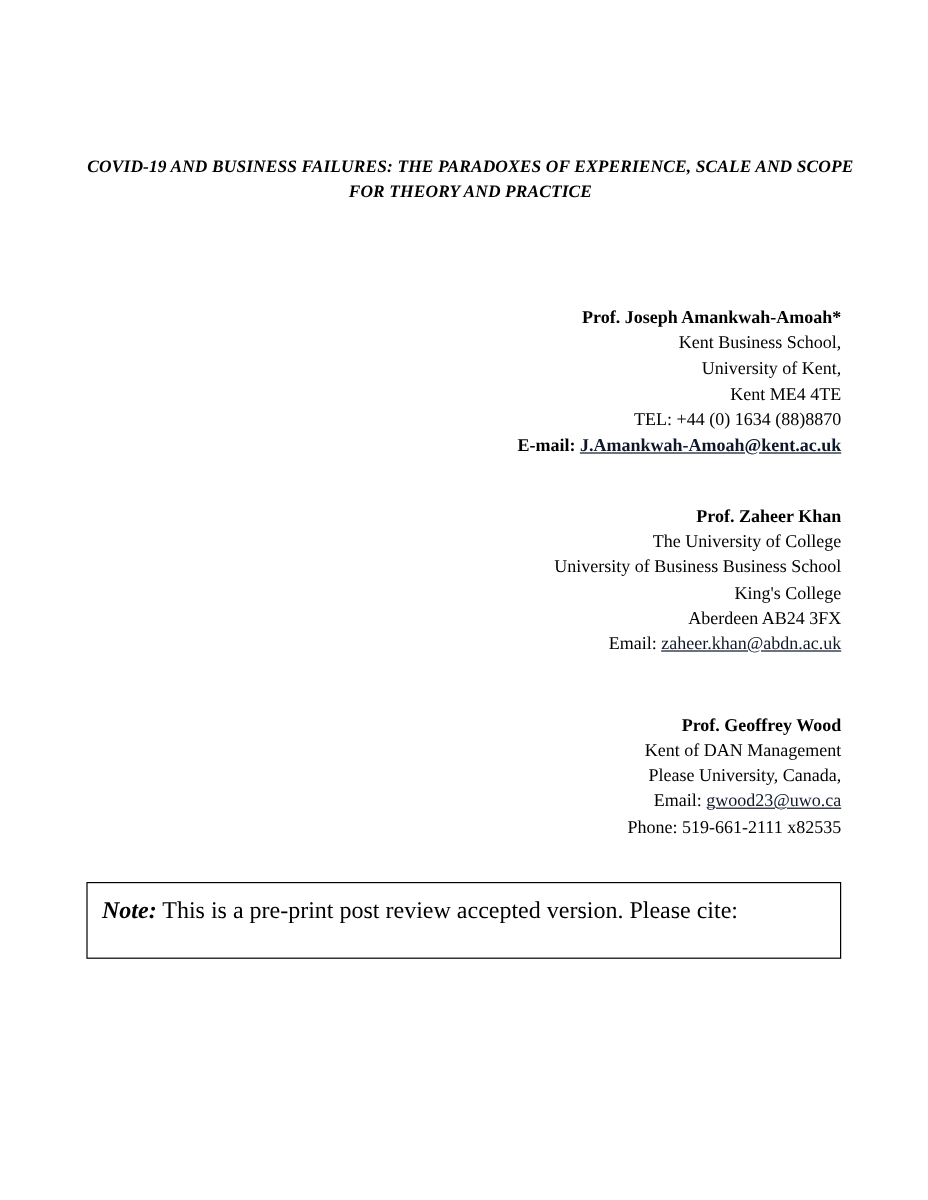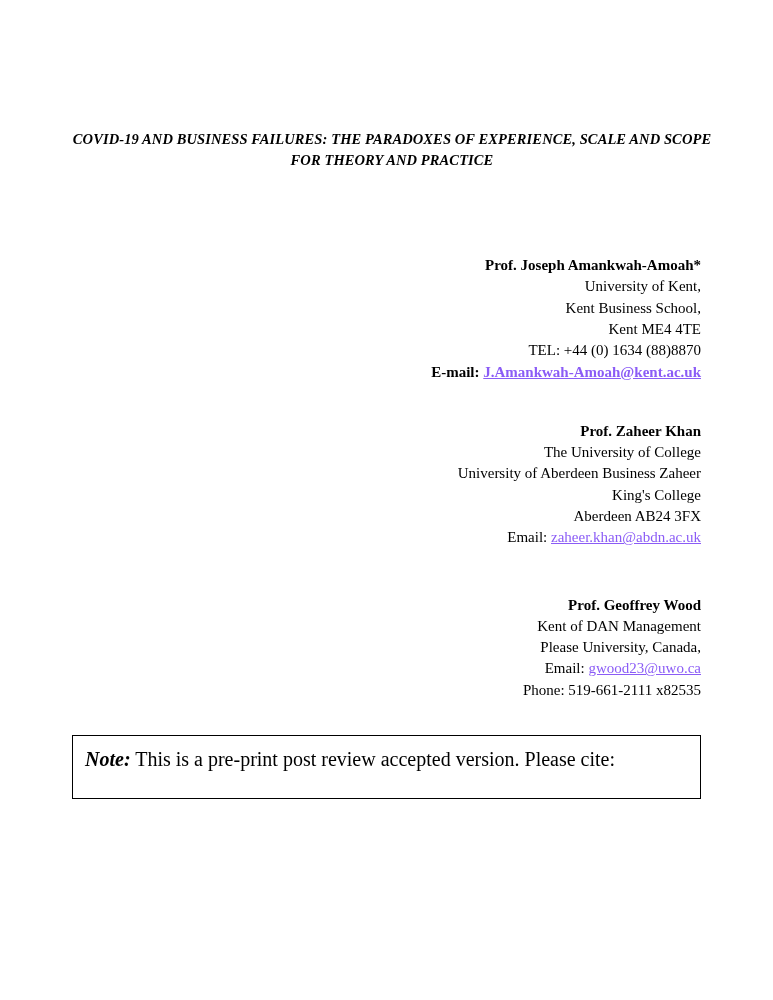--- a/index.html
+++ b/index.html
@@ -42,21 +42,21 @@
   .block .name {
     font-weight: bold;
   }
   .author-1 { margin-top: 84px; }
   .author-2 { margin-top: 38px; }
   .author-3 { margin-top: 46px; }
   .email-label-bold {
     font-weight: bold;
   }
   a.link {
-    color: #8b5cf6;
+    color: #0f172a;
   }
   a.link.bold {
     font-weight: bold;
   }
   .note-box {
     margin-top: 34px;
     border: 1px solid #000000;
     padding: 9px 12px 11px 12px;
     font-size: 20px;
     line-height: 1.40;
@@ -82,31 +82,31 @@
 </style>
 </head>
 <body>
 
 <div class="page">
 
   <div class="title">COVID-19 AND BUSINESS FAILURES: THE PARADOXES OF EXPERIENCE, SCALE AND SCOPE FOR THEORY AND PRACTICE</div>
 
   <div class="block author-1">
     <div class="name">Prof. Joseph Amankwah-Amoah*</div>
+    <div>Kent Business School,</div>
     <div>University of Kent,</div>
-    <div>Kent Business School,</div>
     <div>Kent ME4 4TE</div>
     <div>TEL: +44 (0) 1634 (88)8870</div>
     <div><span class="email-label-bold">E-mail: </span><a class="link bold" href="#">J.Amankwah-Amoah@kent.ac.uk</a></div>
   </div>
 
   <div class="block author-2">
     <div class="name">Prof. Zaheer Khan</div>
     <div>The University of College</div>
-    <div>University of Aberdeen Business Zaheer</div>
+    <div>University of Business Business School</div>
     <div>King's College</div>
     <div>Aberdeen AB24 3FX</div>
     <div><span>Email: </span><a class="link" href="#">zaheer.khan@abdn.ac.uk</a></div>
   </div>
 
   <div class="block author-3">
     <div class="name">Prof. Geoffrey Wood</div>
     <div>Kent of DAN Management</div>
     <div>Please University, Canada,</div>
     <div><span>Email: </span><a class="link" href="#">gwood23@uwo.ca</a></div>

